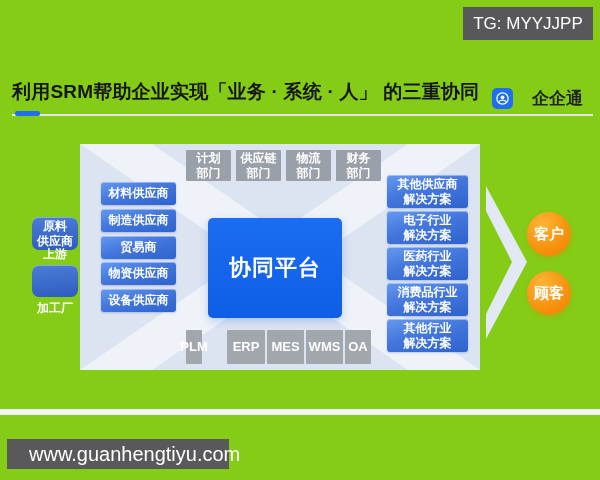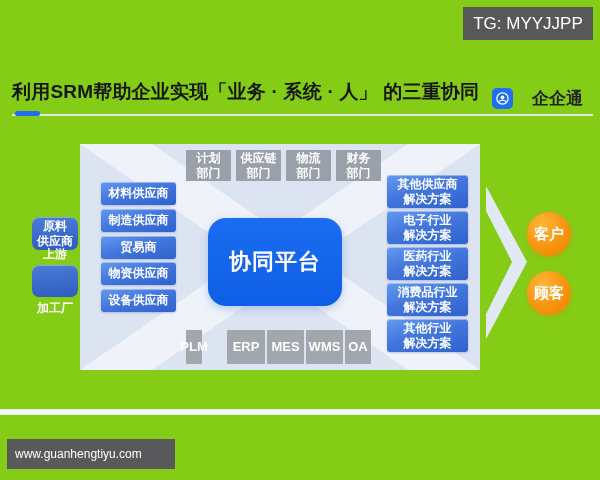--- a/index.html
+++ b/index.html
@@ -2,22 +2,22 @@
 <html><head>
 <meta charset="utf-8">
 <style>
   * { margin:0; padding:0; box-sizing:border-box; }
   body { background:#fff; font-family:"Liberation Sans", sans-serif; }
   .stage { position:relative; width:600px; height:480px; background:#84cc16; overflow:hidden; }
 
   
   .tg-badge { position:absolute; left:463px; top:7px; width:130px; height:33px;
     background:#58585a; color:#fff; font-size:17px; display:flex; align-items:center; justify-content:center; }
-  .url-badge { position:absolute; left:7px; top:439px; width:168px; height:30px;
-    background:#59595b; color:#fff; font-size:12px; display:flex; align-items:center; padding-left:8px; }
+  .url-badge { position:absolute; left:7px; top:439px; width:222px; height:30px;
+    background:#59595b; color:#fff; font-size:20px; display:flex; align-items:center; padding-left:22px; }
 
   
   .title { position:absolute; left:12px; top:79px; width:478px; font-size:19px; font-weight:bold;
     color:#161616; white-space:nowrap; letter-spacing:0.2px; }
   .divider-line { position:absolute; left:12px; top:114px; width:581px; height:1.5px; background:#e4e4e6; }
   .accent-bar { position:absolute; left:15px; top:111px; width:25px; height:5px; background:#1f6ff0; border-radius:2px; }
   .brand { position:absolute; left:492px; top:87px; height:22px; display:flex; align-items:center; }
   .brand-icon { width:21px; height:21px; background:#1f6ff0; border-radius:5px;
     display:flex; align-items:center; justify-content:center; }
   .brand-name { margin-left:19px; font-size:17px; font-weight:600; color:#222; white-space:nowrap; }
@@ -47,21 +47,21 @@
   
   .dep { top:150px; width:45px; height:31px; font-size:12px; }
   .dep0{left:186px} .dep1{left:236px} .dep2{left:286px} .dep3{left:336px}
 
   
   .sys { top:330px; height:34px; font-size:13px; }
   .sys0{left:186px;width:16px} .sys1{left:227px;width:38px} .sys2{left:267px;width:37px}
   .sys3{left:306px;width:37px} .sys4{left:345px;width:26px}
 
   
-  .platform { left:208px; top:218px; width:134px; height:88px; border-radius:18px;
+  .platform { left:208px; top:218px; width:134px; height:100px; border-radius:5px;
     background:linear-gradient(180deg,#1a6cf0,#0f5fe6); font-size:22px; letter-spacing:1px;
     box-shadow:0 3px 8px rgba(20,90,220,.25); }
 
   
   .sol { left:387px; width:81px; height:33px; font-size:12px; }
   .sol0{top:175px} .sol1{top:211px} .sol2{top:247px} .sol3{top:283px} .sol4{top:319px}
 
   
   .circle { position:absolute; width:44px; height:44px; border-radius:50%;
     background:radial-gradient(circle at 35% 28%, #ffb437 0%, #f79410 55%, #ef7f00 100%);

